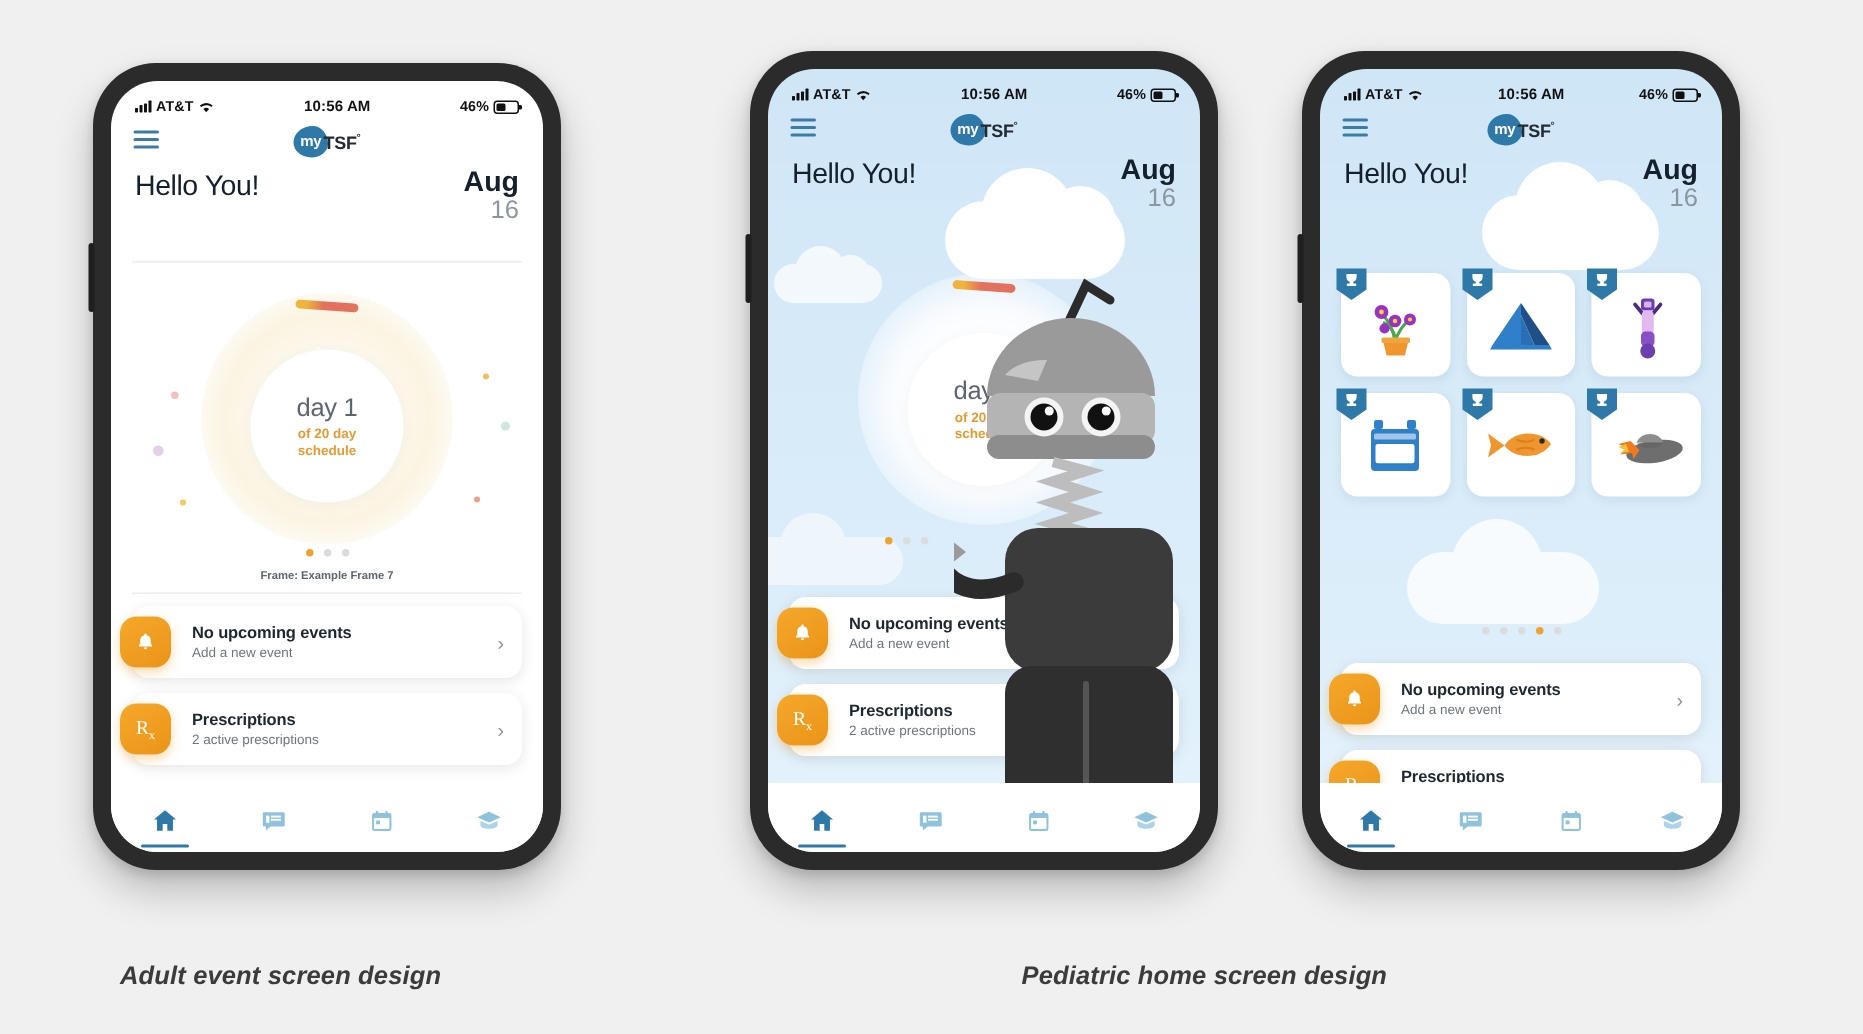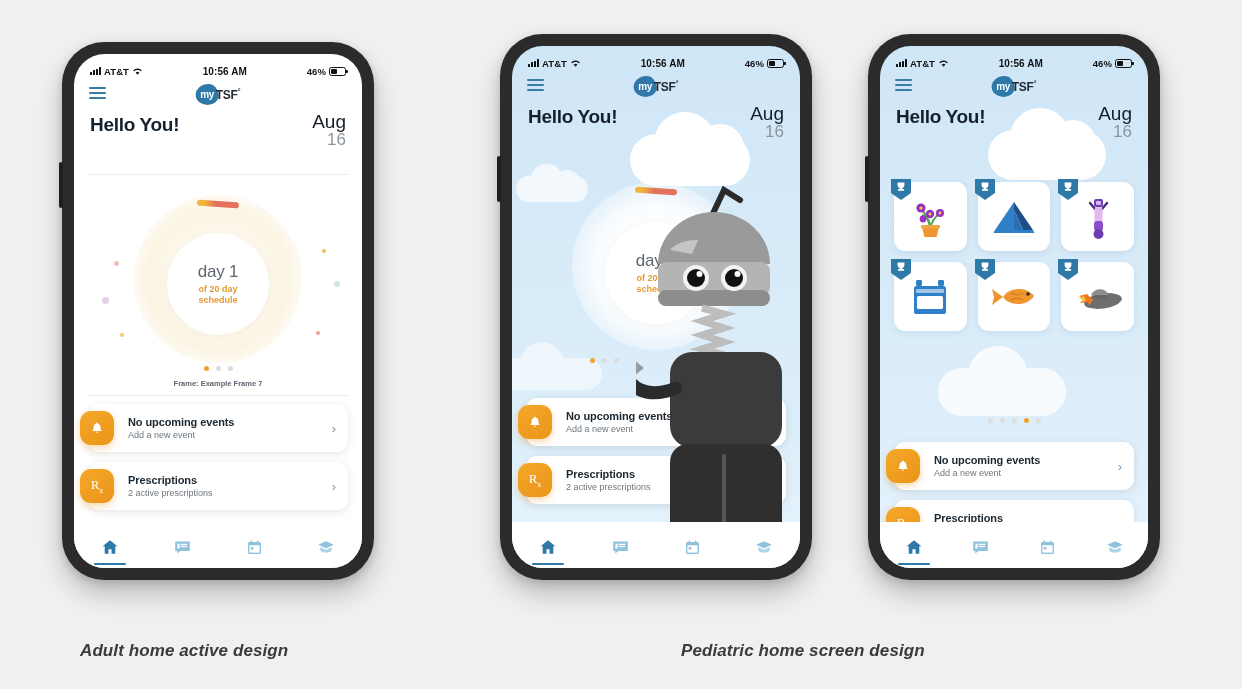--- a/index.html
+++ b/index.html
@@ -63,23 +63,23 @@
           display:flex; align-items:center; }
   .logo .blob { width:23px; height:21px; background:#2e79a8;
           border-radius:56% 44% 48% 52% / 52% 56% 44% 48%;
           display:flex; align-items:center; justify-content:center;
           color:#fff; font-size:10px; font-weight:700; letter-spacing:-.3px; }
   .logo .tsf { margin-left:-3px; font-size:12px; font-weight:700; color:#232b33; letter-spacing:-.2px; }
   .logo .deg { font-size:7px; vertical-align:super; color:#232b33; }
 
   
   .greet { position: relative; padding: 4px 16px 0 16px; height: 60px; }
-  .greet h1 { font-size: 19px; font-weight: 700; color: #14202b; letter-spacing: -.3px; }
+  .greet h1 { font-size: 19px; font-weight: 400; color: #14202b; letter-spacing: -.3px; }
   .greet .date { position: absolute; right: 16px; top: 2px; text-align: right; line-height: 1.02; }
-  .greet .date .m { font-size: 19px; font-weight: 400; color: #14202b; }
+  .greet .date .m { font-size: 19px; font-weight: 700; color: #14202b; }
   .greet .date .d { font-size: 17px; font-weight: 400; color: #8b969e; }
   .divider { height:1px; background:#ececec; margin: 4px 14px 0 14px; }
 
   
   .ringwrap { position: relative; height: 218px; }
   .ringwrap.sky-ring { height: 222px; }
   .ring {
     position:absolute; left:50%; top:20px; transform:translateX(-50%);
     width: 168px; height: 168px; border-radius: 50%;
     background: radial-gradient(circle at 50% 50%, #fdfaf1 30%, #fbf4e2 58%, rgba(251,244,226,.25) 76%, rgba(251,244,226,0) 86%);
@@ -692,16 +692,16 @@
           <svg width="18" height="18" viewBox="0 0 20 20" fill="#8ec2dd">
               <path d="M10 3.6 1.3 7.5 10 11.4l8.7-3.9z"></path>
               <path d="M3.6 10.3v3c0 1.6 2.9 2.9 6.4 2.9s6.4-1.3 6.4-2.9v-3L10 13z" opacity=".72"></path>
             </svg>
         </div>
       </div>
 
     </div>
   </div>
 
-  <div class="caption" style="left:80px;top:641px;">Adult home active design</div>
+  <div class="caption" style="left:80px;top:641px;">Adult event screen design</div>
   <div class="caption" style="left:681px;top:641px;">Pediatric home screen design</div>
 
 </div>
 
 </body></html>

